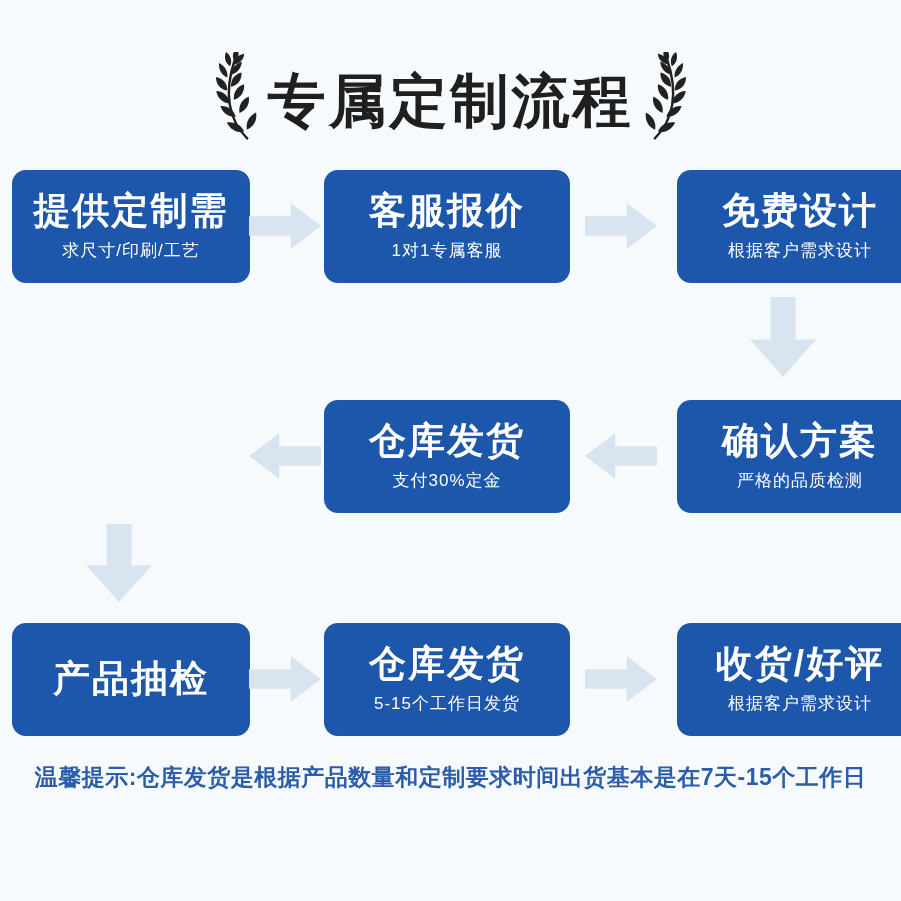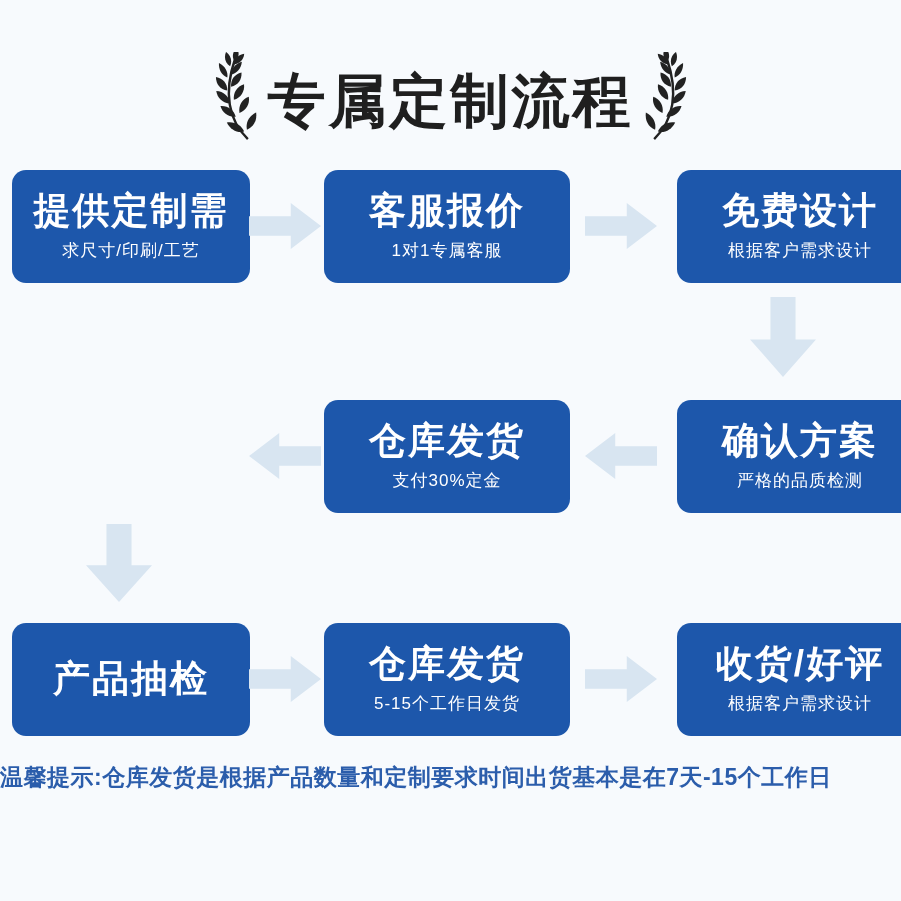--- a/index.html
+++ b/index.html
@@ -57,21 +57,21 @@
   .arrow-right{clip-path:polygon(0 29%,58% 29%,58% 0,100% 50%,58% 100%,58% 71%,0 71%);}
   .arrow-left{clip-path:polygon(100% 29%,42% 29%,42% 0,0 50%,42% 100%,42% 71%,100% 71%);}
   .arrow-v{
     position:absolute;width:66px;height:80px;background:var(--arrow-blue);
     clip-path:polygon(31% 0,69% 0,69% 53%,100% 53%,50% 100%,0 53%,31% 53%);
   }
 
   
   .note{
     position:absolute;top:762px;left:0;right:0;
-    font-size:23px;font-weight:600;
+    text-align:center;font-size:23px;font-weight:600;
     color:var(--note-text);letter-spacing:.5px;
   }
 </style>
 </head>
 <body>
 
 <div class="stage">
 
   <div class="title-row">
     <svg class="laurel left" viewBox="0 0 60 92" aria-hidden="true">

